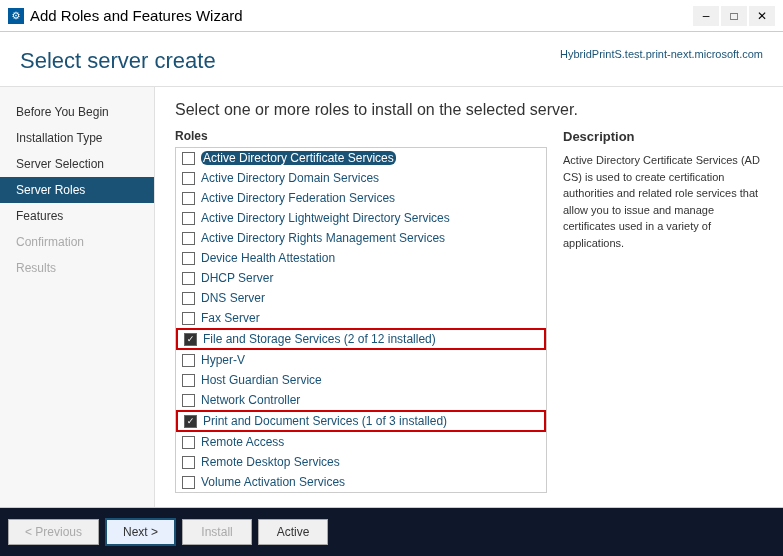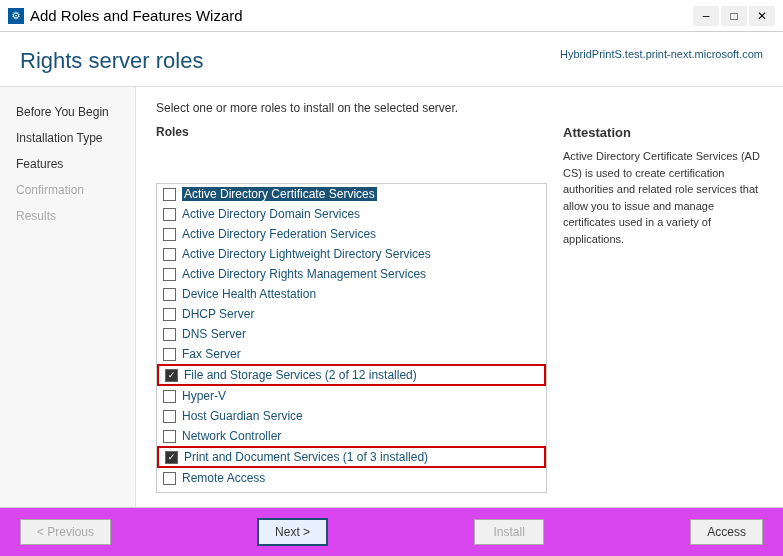--- a/index.html
+++ b/index.html
@@ -91,21 +91,21 @@
       font-size: 11px;
     }
 
     .content-area {
       display: flex;
       flex: 1;
       overflow: hidden;
     }
 
     .sidebar {
-      width: 136px;
+      width: 155px;
       background: #f7f7f7;
       padding: 12px 0;
       flex-shrink: 0;
       border-right: 1px solid #e0e0e0;
     }
     .sidebar-item {
       padding: 6px 16px;
       cursor: pointer;
       color: #333;
       font-size: 12px;
@@ -121,38 +121,37 @@
 
     .main-content {
       flex: 1;
       padding: 14px 20px;
       overflow: hidden;
       display: flex;
       flex-direction: column;
     }
 
     .instruction-text {
-      font-size: 12px;
+      font-size: 16px;
       color: #333;
       margin-bottom: 10px;
     }
 
     .roles-area {
       display: flex;
       flex: 1;
       gap: 16px;
       overflow: hidden;
     }
 
     .roles-list-container {
       flex: 1;
       display: flex;
       flex-direction: column;
       overflow: hidden;
-      gap: 40px;
     }
 
     .roles-label {
       font-size: 12px;
       font-weight: 600;
       color: #333;
       margin-bottom: 4px;
     }
 
     .roles-list {
@@ -189,20 +188,21 @@
     }
     .role-checkbox.checked {
       background: #333;
       color: white;
       font-size: 9px;
     }
 
     .role-name {
       color: #1a5276;
       text-decoration: none;
+      border-radius: 6px;
     }
     .role-name.selected-text {
       background: #1a5276;
       color: white;
       padding: 0 2px;
     }
 
     .description-panel {
       width: 200px;
       flex-shrink: 0;
@@ -214,25 +214,25 @@
       margin-bottom: 8px;
     }
     .description-text {
       font-size: 11px;
       color: #333;
       line-height: 1.5;
     }
 
     .footer {
       display: flex;
-      justify-content: space-between;
-      align-items: center;
-      padding: 10px 20px;
+      justify-content: flex-start;
+      align-items: center;
+      padding: 10px 8px;
       border-top: 1px solid #ccc;
-      background: #d946ef;
+      background: #0f172a;
       gap: 6px;
       flex-shrink: 0;
     }
     .footer-btn {
       padding: 5px 16px;
       font-size: 12px;
       border: 1px solid #aaa;
       background: #f0f0f0;
       cursor: pointer;
       color: #333;
@@ -259,32 +259,34 @@
   <div class="title-bar-controls">
     <button class="title-bar-btn">–</button>
     <button class="title-bar-btn">□</button>
     <button class="title-bar-btn close">✕</button>
   </div>
 </div>
 
 <div class="main-container">
 
   <div class="header-section">
-    <h1 class="page-title">Rights server roles</h1>
+    <h1 class="page-title">Select server create</h1>
     <div class="server-info">
       <div class="server-name">HybridPrintS.test.print-next.microsoft.com</div>
     </div>
   </div>
 
   <div class="content-area">
 
     <div class="sidebar">
 
     <div class="sidebar-item">Before You Begin</div>
         <div class="sidebar-item">Installation Type</div>
+        <div class="sidebar-item">Server Selection</div>
+        <div class="sidebar-item active">Server Roles</div>
         <div class="sidebar-item">Features</div>
         <div class="sidebar-item disabled">Confirmation</div>
         <div class="sidebar-item disabled">Results</div>
       </div>
 
     <div class="main-content">
       <div class="instruction-text">Select one or more roles to install on the selected server.</div>
 
       <div class="roles-area">
         <div class="roles-list-container">
@@ -356,29 +358,29 @@
                 <span class="role-name">Remote Desktop Services</span>
               </div>
               <div class="role-item">
                 <div class="role-checkbox"></div>
                 <span class="role-name">Volume Activation Services</span>
               </div>
             </div>
         </div>
 
         <div class="description-panel">
-          <div class="description-title">Attestation</div>
+          <div class="description-title">Description</div>
           <div class="description-text">
             <span>Active Directory Certificate Services (AD CS) is used to create certification authorities and related role services that allow you to issue and manage certificates used in a variety of applications.</span>
           </div>
         </div>
       </div>
     </div>
   </div>
 
   <div class="footer">
     <button class="footer-btn disabled">&lt; Previous</button>
     <button class="footer-btn primary">Next &gt;</button>
     <button class="footer-btn disabled">Install</button>
-    <button class="footer-btn">Access</button>
+    <button class="footer-btn">Active</button>
   </div>
 
 </div>
 
 </body></html>

